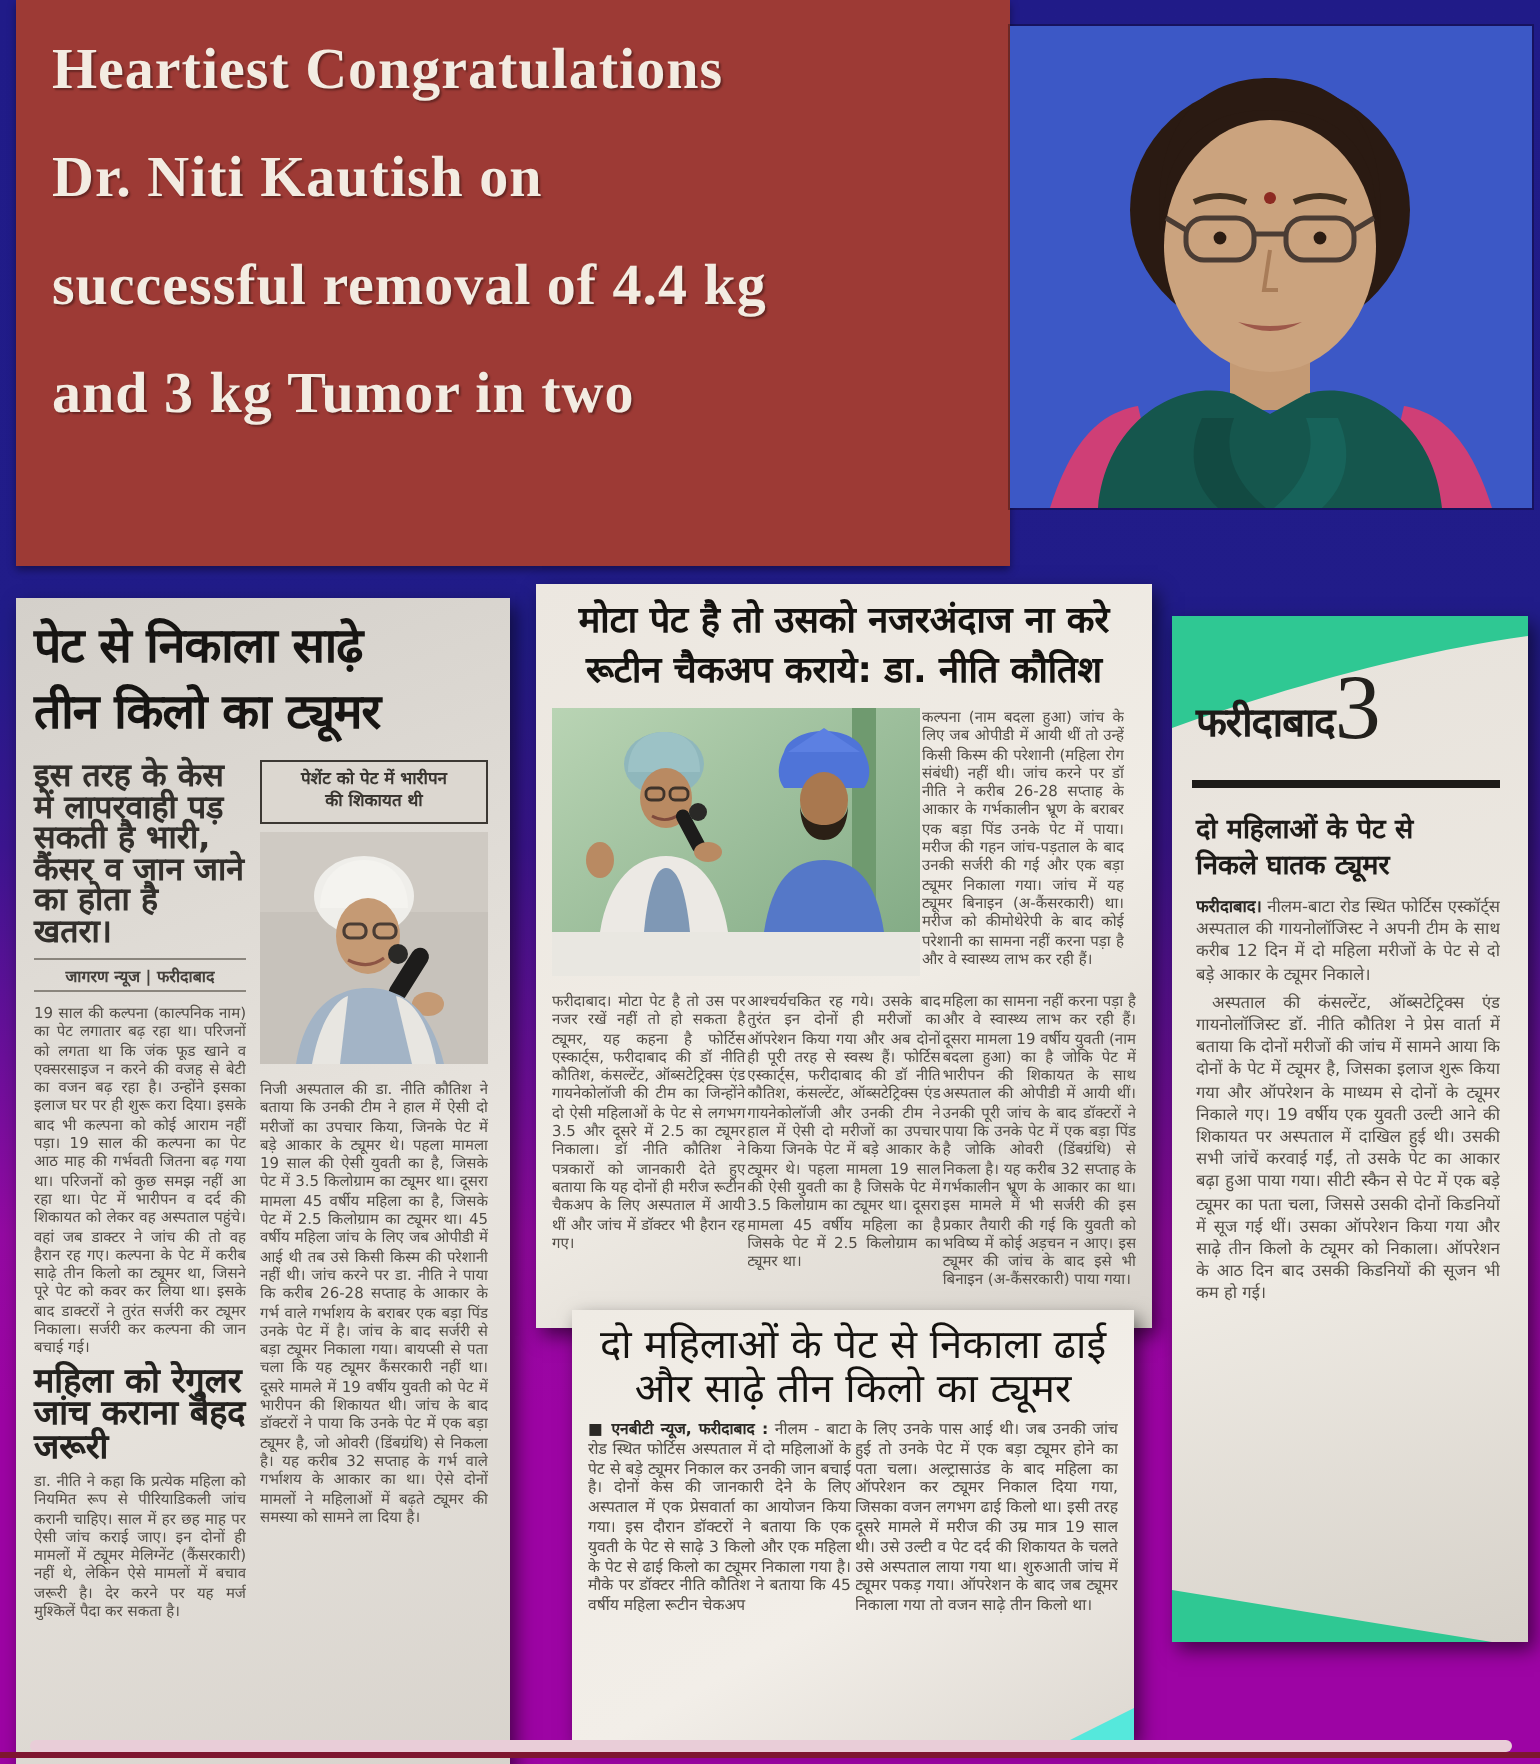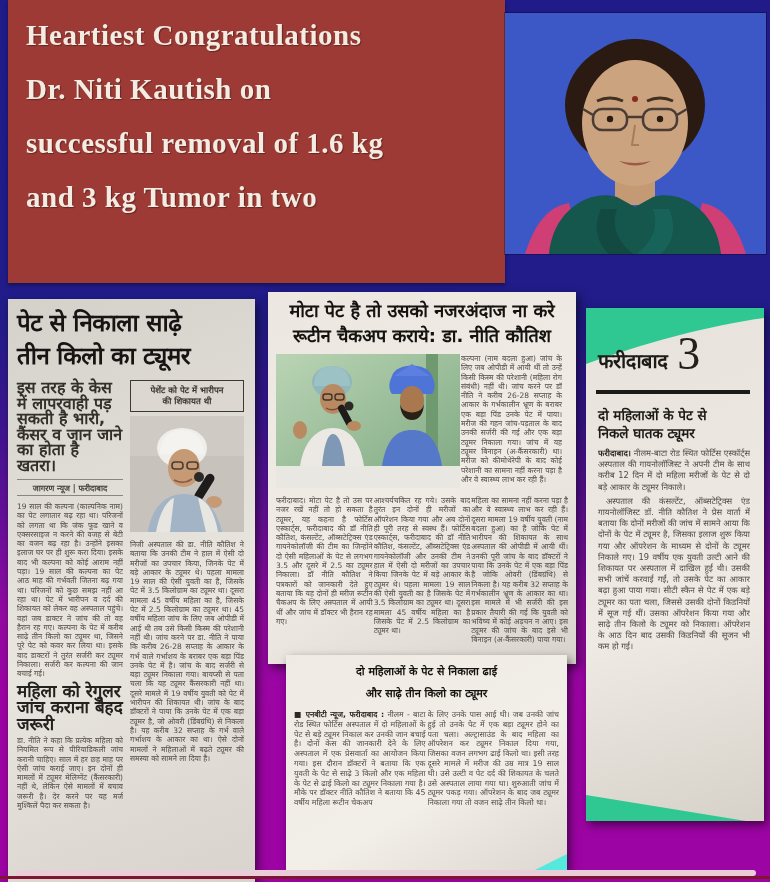--- a/index.html
+++ b/index.html
@@ -53,51 +53,51 @@
     background:linear-gradient(150deg,#ece7e0 0%,#f0ece5 55%,#d8d3cc 100%);}
   .clip-center .hl{font-weight:bold;color:#151310;font-size:18px;line-height:24.5px;text-align:center;white-space:nowrap;}
   .cc-row1{display:flex;gap:1px;margin-top:6px;}
   .cc-side{width:101px;height:134px;}
   .cc-row2{display:flex;gap:1px;margin-top:4px;height:163px;}
   .cc-row2 .news-body{flex:1;}
   
   .clip-right{left:586px;top:308px;width:178px;height:513px;box-sizing:border-box;
     background:linear-gradient(165deg,#e7e2db 0%,#efebe4 60%,#d6d1c9 100%);}
   .cr-swoosh{position:absolute;left:0;top:0;width:178px;height:58px;}
-  .cr-masthead{position:absolute;left:12px;top:26px;right:10px;display:flex;align-items:flex-end;gap:10px;}
+  .cr-masthead{position:absolute;left:12px;top:26px;right:10px;display:flex;align-items:flex-end;}
   .cr-name{font-weight:bold;font-size:20px;color:#1d1b18;letter-spacing:-.5px;}
   .cr-page{font-family:"Liberation Serif","DejaVu Serif",serif;font-size:46px;line-height:40px;color:#23211d;}
   .cr-rule{position:absolute;left:10px;top:82px;width:154px;height:4px;background:#1d1b18;}
   .cr-headline{position:absolute;left:12px;top:98px;width:152px;font-weight:bold;
     font-size:13.5px;line-height:18px;color:#1d1b18;}
   .cr-body{position:absolute;left:12px;top:140px;width:152px;height:338px;font-size:8.3px;line-height:11.2px;}
   .cr-body p{margin:0 0 3px 0;text-indent:8px;}
   .cr-body p:first-child{text-indent:0;}
   .cr-wedge{position:absolute;left:0;bottom:0;width:160px;height:28px;}
   
   .clip-bottom{left:286px;top:655px;width:281px;height:215px;padding:6px 8px;box-sizing:border-box;
     background:linear-gradient(150deg,#efebe4 0%,#f2eee8 60%,#ddd8d1 100%);}
-  .clip-bottom .hl{font-weight:bold;color:#151310;font-size:11px;line-height:22px;text-align:center;white-space:nowrap;}
+  .clip-bottom .hl{font-weight:normal;color:#151310;font-size:20px;line-height:22px;text-align:center;white-space:nowrap;}
   .cb-cols{display:flex;gap:2px;margin-top:5px;height:152px;}
   .cb-cols .news-body{flex:1;font-size:7.8px;line-height:9.8px;}
   .cb-corner{position:absolute;right:0;bottom:0;width:32px;height:16px;}
   
   .strip-light{position:absolute;left:15px;top:870px;width:741px;height:6px;border-radius:4px;background:#e9cdd8;}
   .strip-line{position:absolute;left:0;top:876px;width:770px;height:3px;background:#7e1630;}
 </style>
 </head>
 <body>
 
 <div class="canvas">
 
   <div class="banner">
     <div class="banner-text">
       <div>Heartiest Congratulations</div>
       <div>Dr. Niti Kautish  on</div>
-      <div>successful removal of 1.6 kg</div>
+      <div>successful removal of 4.4 kg</div>
       <div>and 3 kg Tumor in two</div>
     </div>
   </div>
 
   <div class="portrait">
     <svg width="261" height="241" viewBox="0 0 261 241">
       <rect width="261" height="241" fill="#3c58c6"></rect>
       <ellipse cx="130" cy="92" rx="70" ry="64" fill="#2a1a12"></ellipse>
       <path d="M20,241 C32,203 48,193 64,190 L76,241 Z" fill="#cf3f76"></path>
       <path d="M241,241 C229,203 213,193 197,190 L185,241 Z" fill="#cf3f76"></path>

